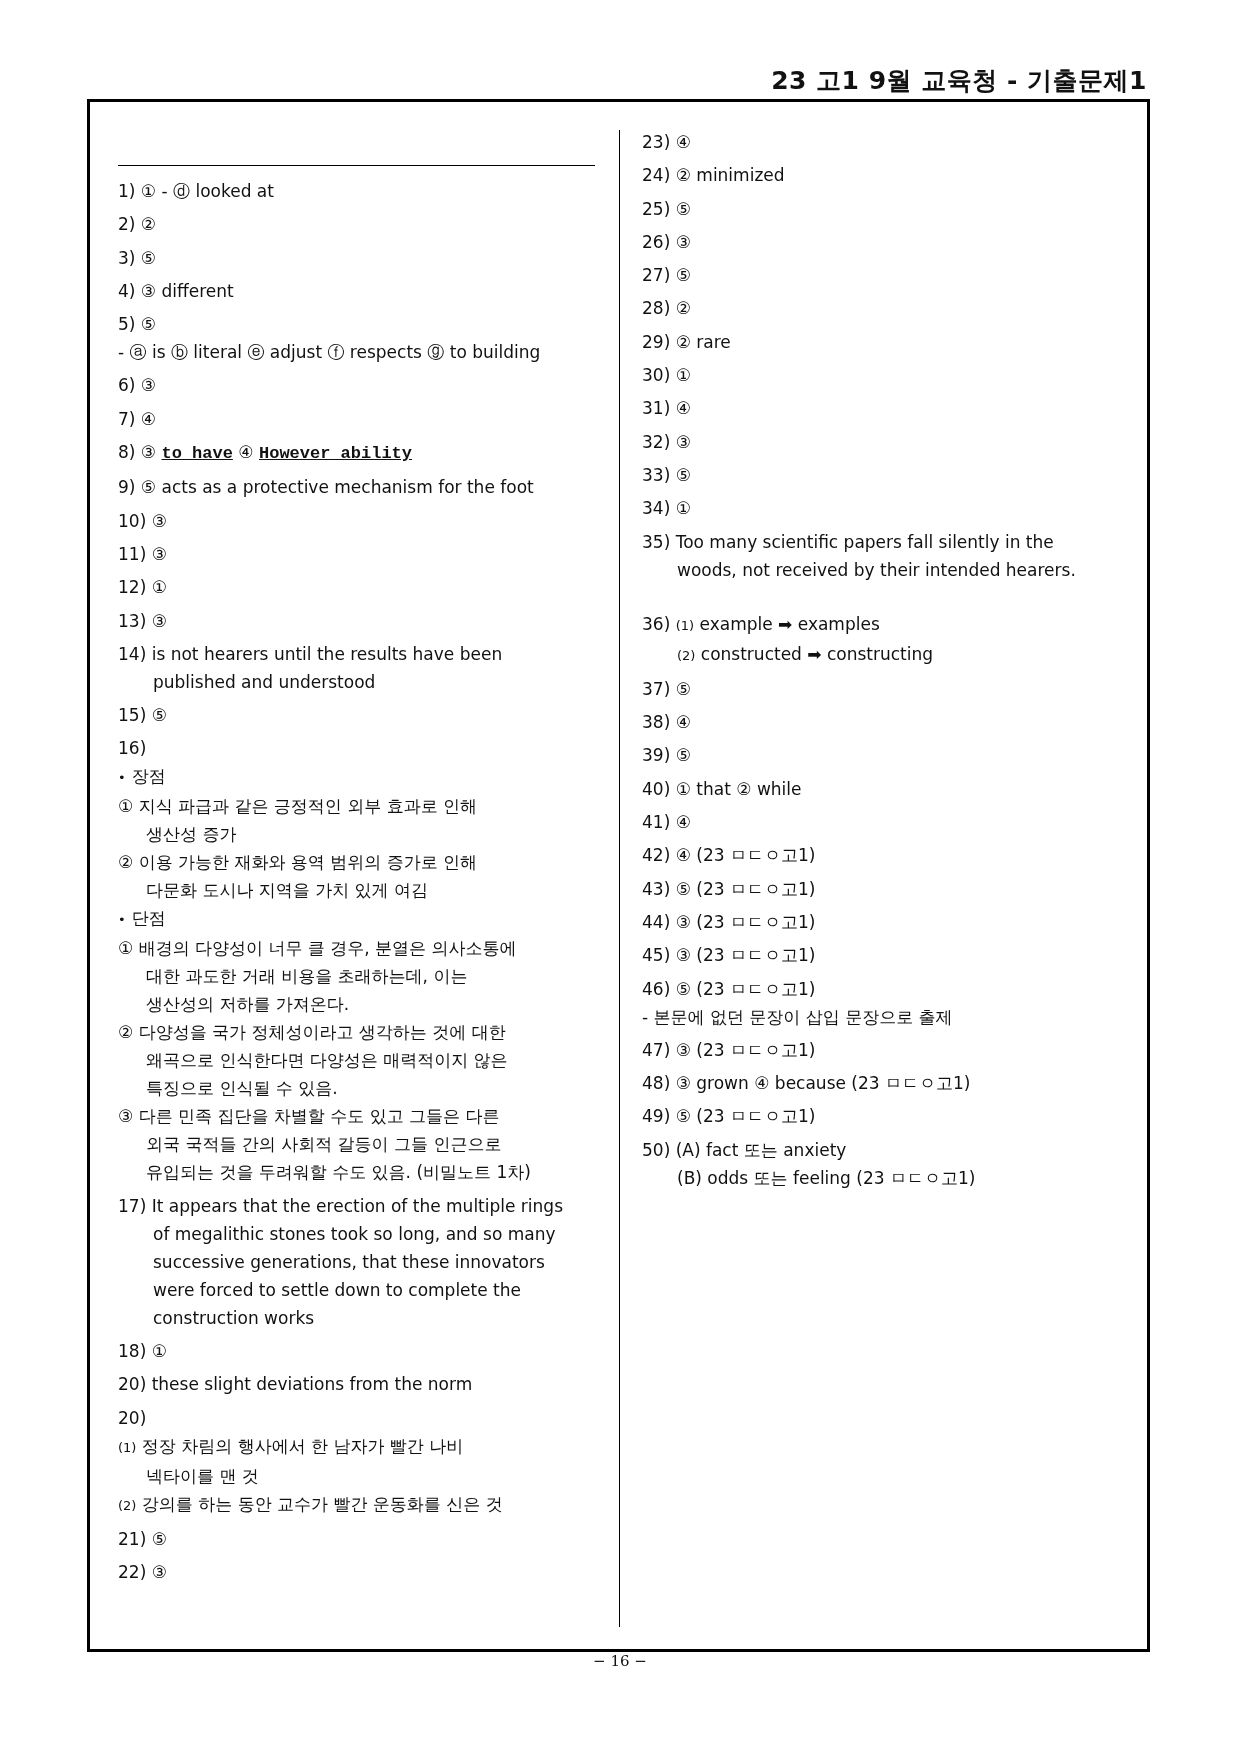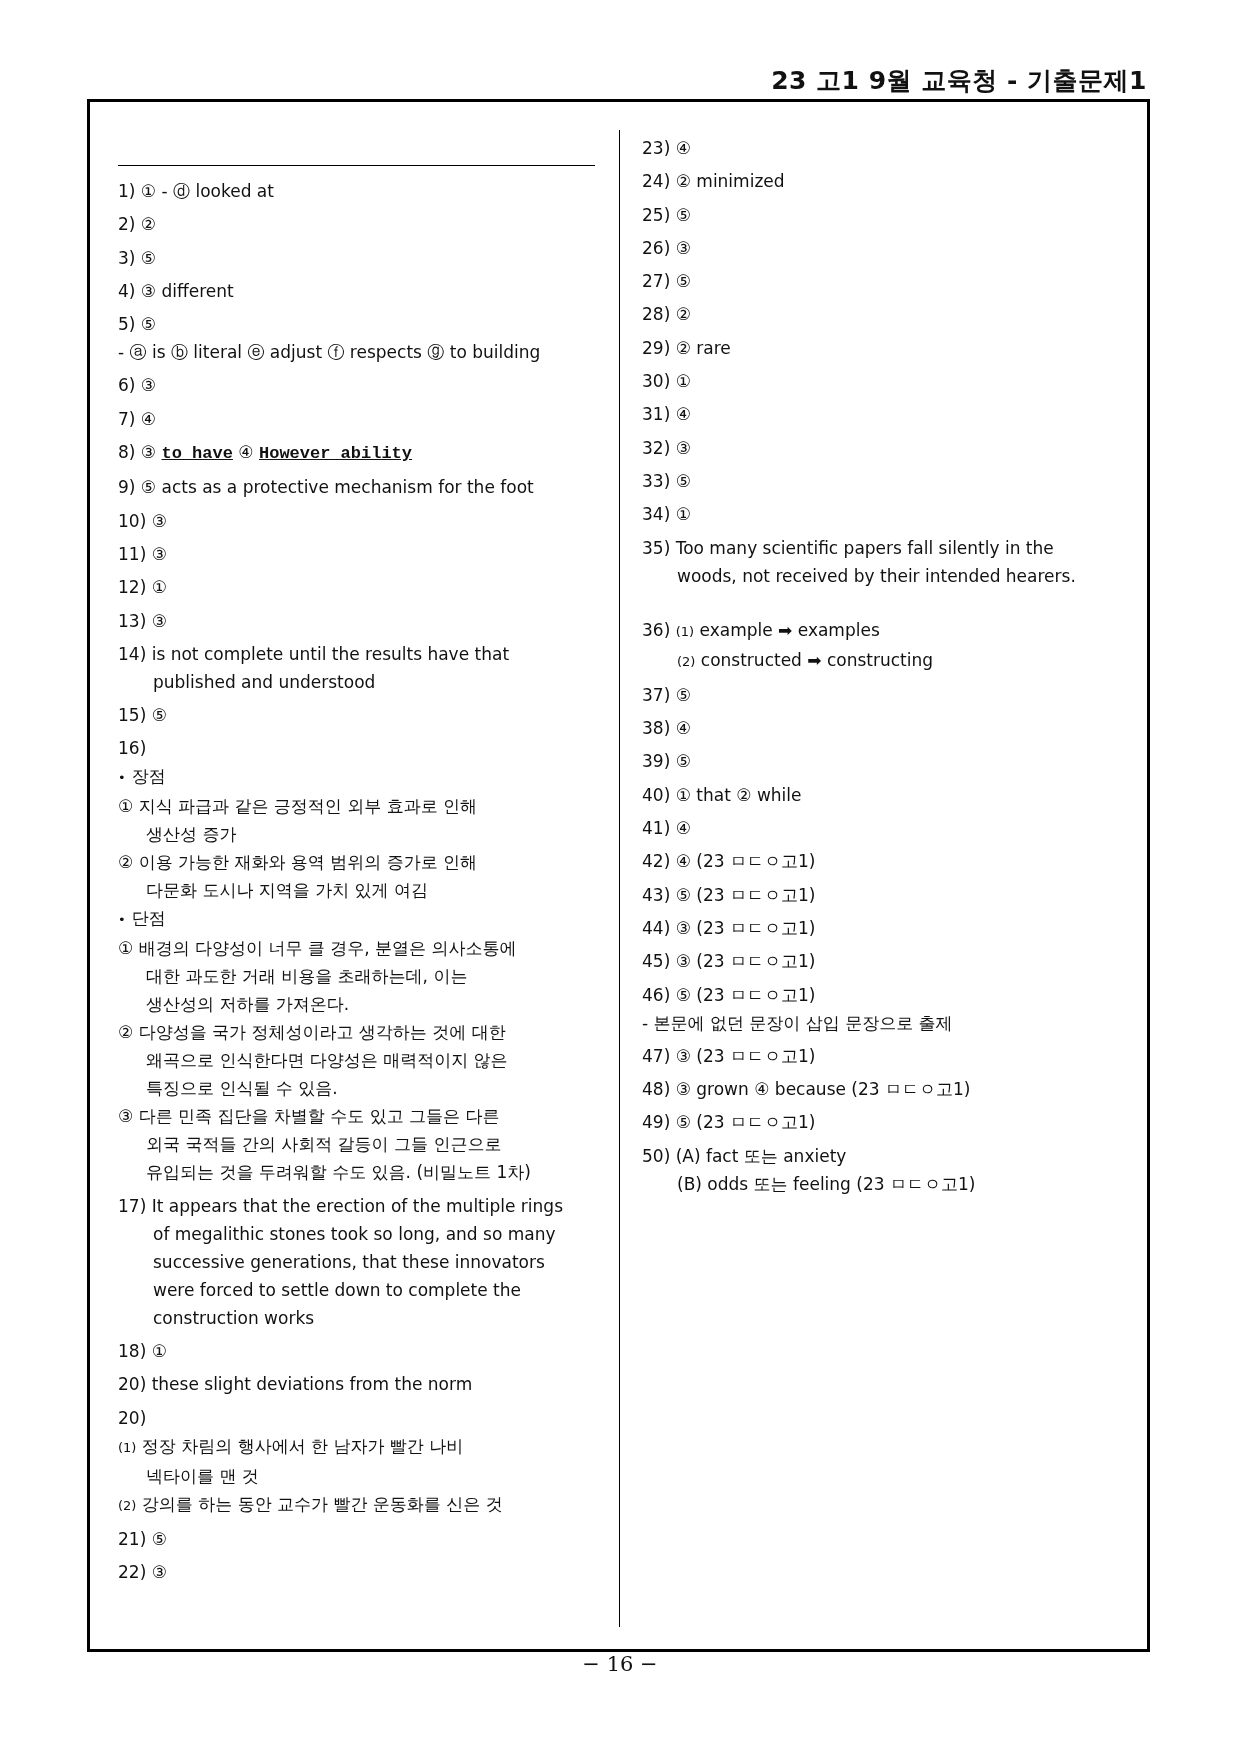--- a/index.html
+++ b/index.html
@@ -20,33 +20,33 @@
   .divider-v {
     position: absolute; left: 619px; top: 130px;
     width: 1px; height: 1497px; background: #000;
   }
   .rule-h {
     position: absolute; left: 118px; top: 165px;
     width: 477px; height: 1px; background: #000;
   }
   .col { position: absolute; font-size: 17px; line-height: 28px; }
   .col-left { left: 118px; top: 177px; width: 490px; }
-  .col-right { left: 642px; top: 134px; width: 470px; }
+  .col-right { left: 642px; top: 128px; width: 470px; }
   .row { position: relative; white-space: nowrap; }
   .row.gap { margin-bottom: 5.3px; }
   .cont { padding-left: 35px; }
   .indent-k { padding-left: 28px; }
   .u { }
   .ub { text-decoration: underline; font-weight: bold; font-family: Liberation Mono, monospace; }
   .small { font-size: 13px; }
   .bullet { font-size: 13px; margin-right: 6px; }
   .blank { height: 26px; }
   .page-num {
     position: absolute; left: 0; width: 1240px; top: 1652px; text-align: center;
-    font-family: "DejaVu Serif", "Liberation Serif", serif; font-size: 21px;
+    font-family: "DejaVu Serif", "Liberation Serif", serif; font-size: 15px;
   }
 </style>
 </head>
 <body>
 
 <div class="header-title">23 고1 9월 교육청 - 기출문제1</div>
 
 <div class="frame"></div>
 <div class="divider-v"></div>
 <div class="rule-h"></div>
@@ -59,21 +59,21 @@
   <div class="row"><span>5)</span> <span>⑤</span></div>
   <div class="row gap"><span>- ⓐ is ⓑ literal ⓔ adjust ⓕ respects ⓖ </span><span class="u">to </span><span>building</span></div>
   <div class="row gap"><span>6)</span> <span>③</span></div>
   <div class="row gap"><span>7)</span> <span>④</span></div>
   <div class="row gap"><span>8)</span> <span>③</span> <span class="ub">to have</span> <span>④</span> <span class="ub">However ability</span></div>
   <div class="row gap"><span>9)</span> <span>⑤ acts as a protective mechanism for the foot</span></div>
   <div class="row gap"><span>10)</span> <span>③</span></div>
   <div class="row gap"><span>11)</span> <span>③</span></div>
   <div class="row gap"><span>12)</span> <span>①</span></div>
   <div class="row gap"><span>13)</span> <span>③</span></div>
-  <div class="row"><span>14)</span> <span>is not complete until the results have that</span></div>
+  <div class="row"><span>14)</span> <span>is not hearers until the results have been</span></div>
   <div class="row gap cont">published and understood</div>
   <div class="row gap"><span>15)</span> <span>⑤</span></div>
   <div class="row"><span>16)</span></div>
   <div class="row"><span class="bullet">•</span><span>장점</span></div>
   <div class="row"><span>①</span> <span>지식 파급과 같은 긍정적인 외부 효과로 인해</span></div>
   <div class="row indent-k">생산성 증가</div>
   <div class="row"><span>②</span> <span>이용 가능한 재화와 용역 범위의 증가로 인해</span></div>
   <div class="row indent-k">다문화 도시나 지역을 가치 있게 여김</div>
   <div class="row"><span class="bullet">•</span><span>단점</span></div>
   <div class="row"><span>①</span> <span>배경의 다양성이 너무 클 경우, 분열은 의사소통에</span></div>

